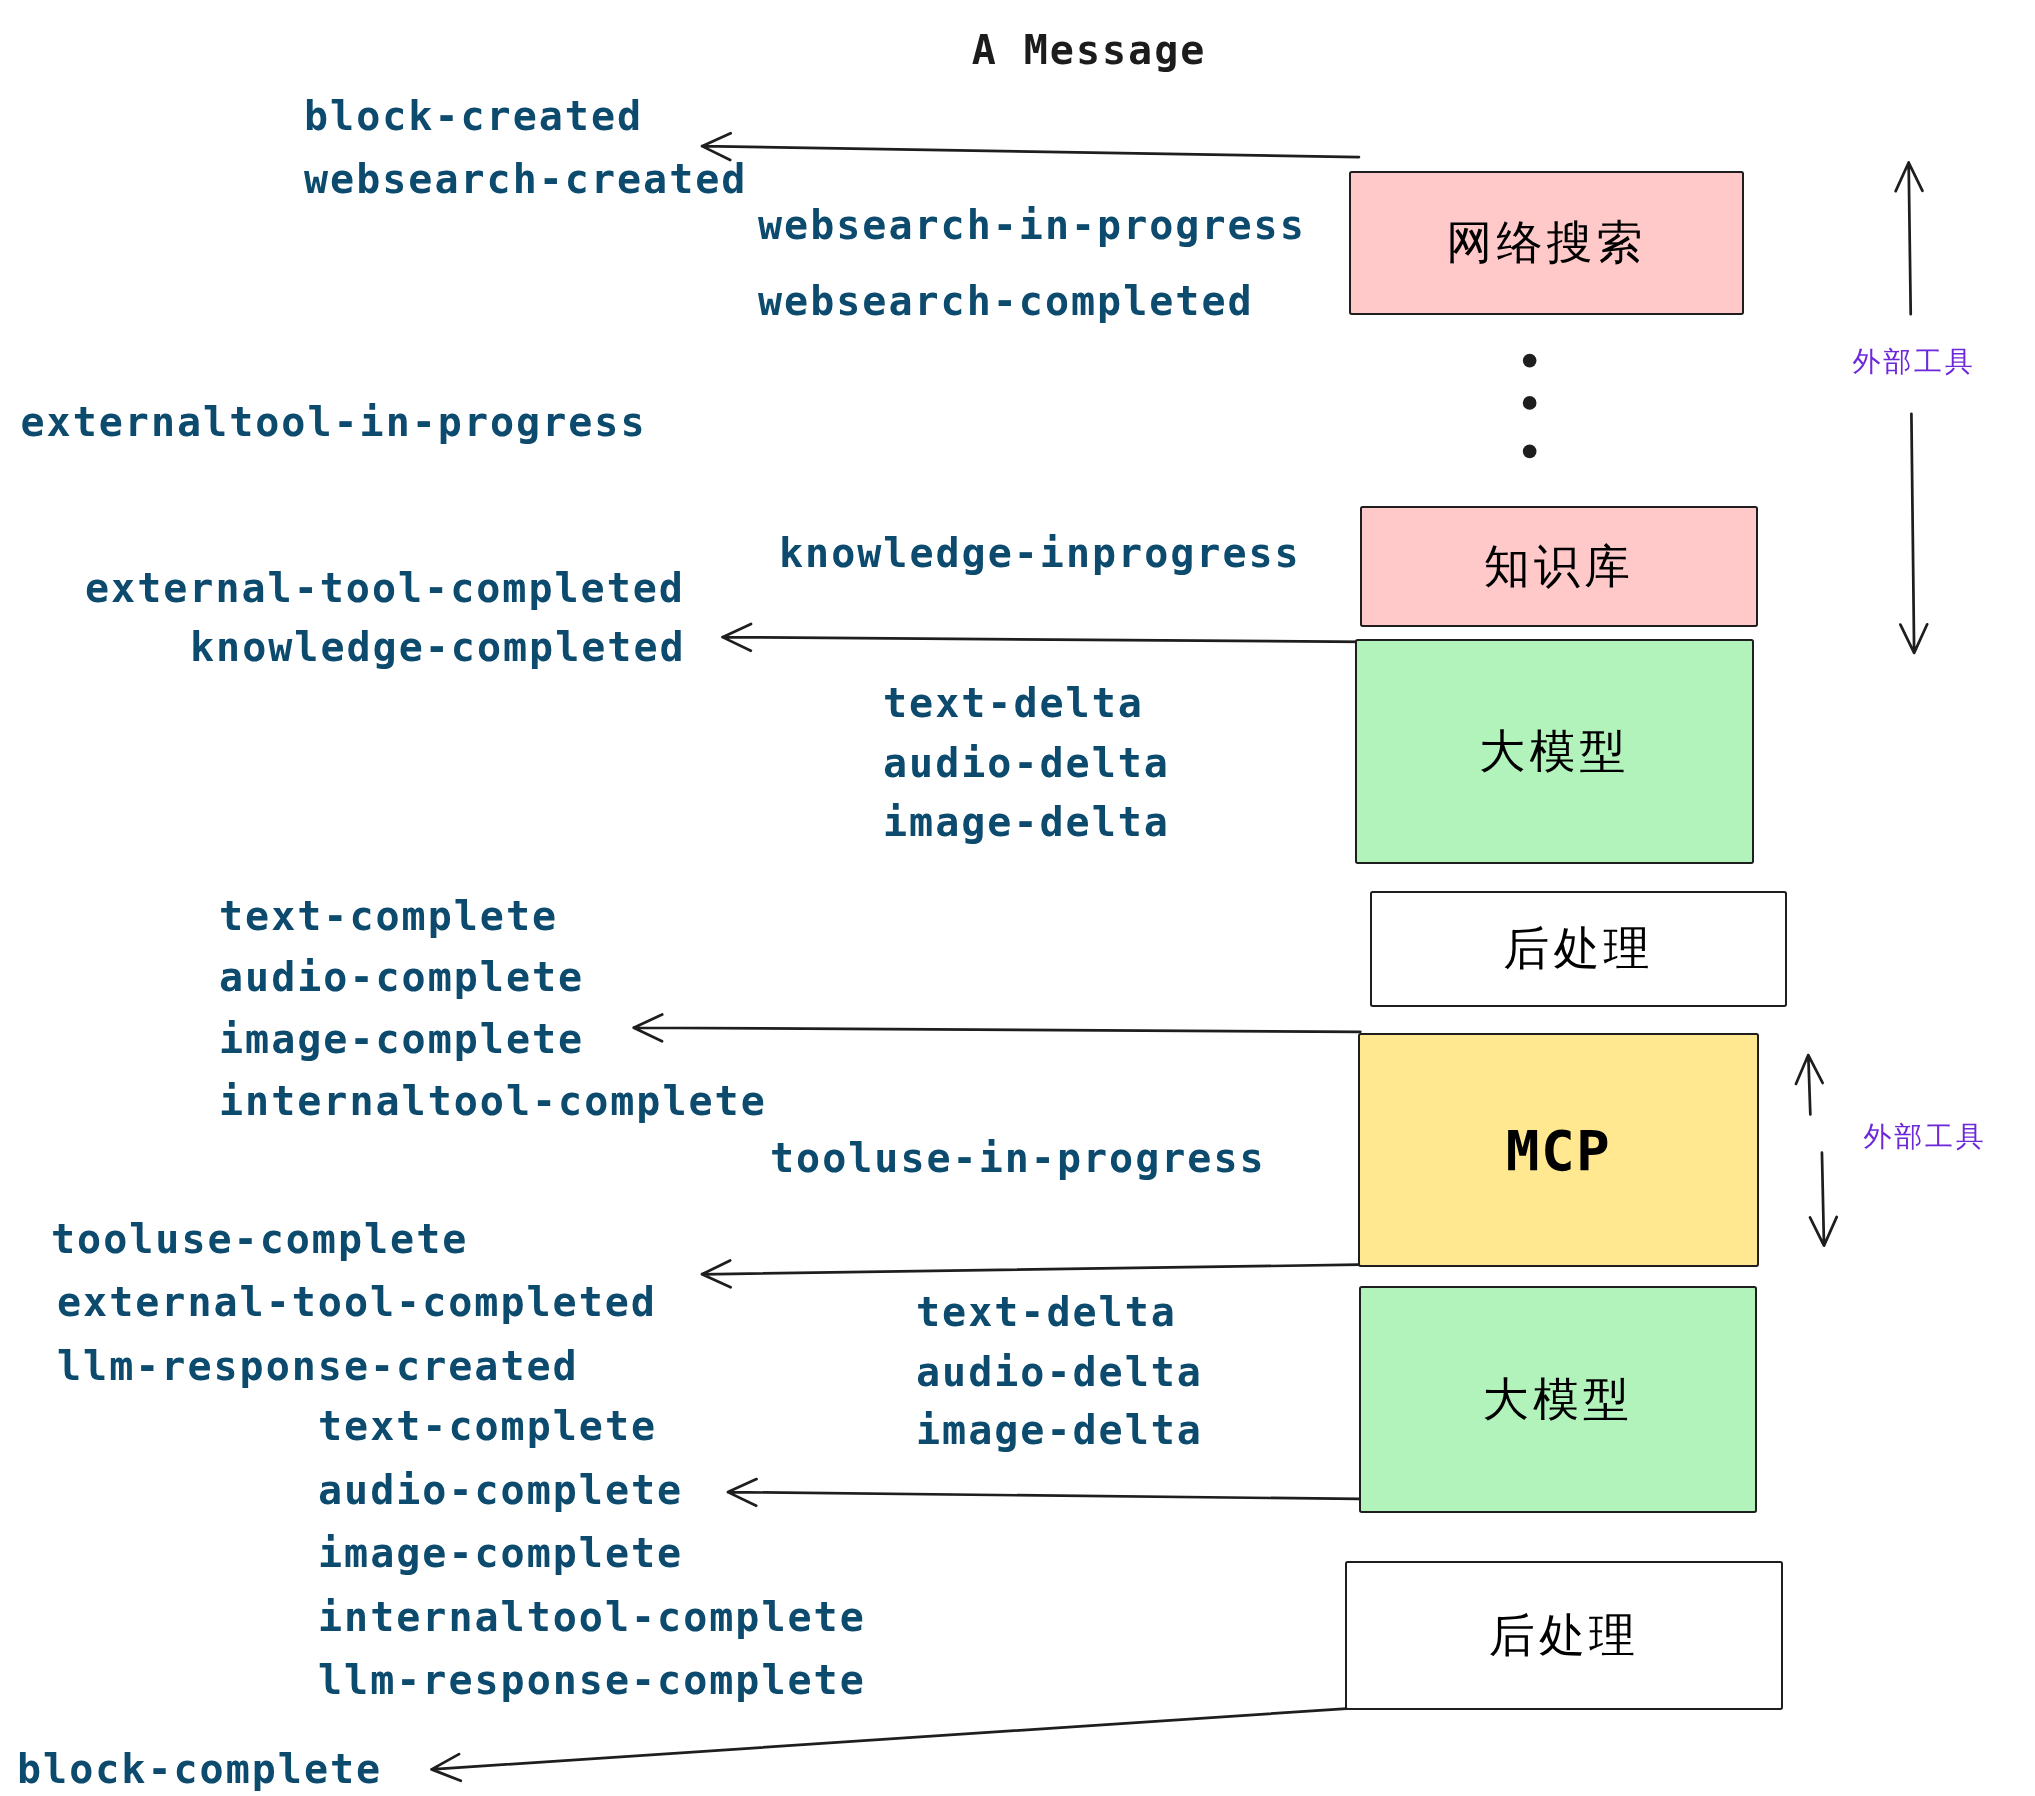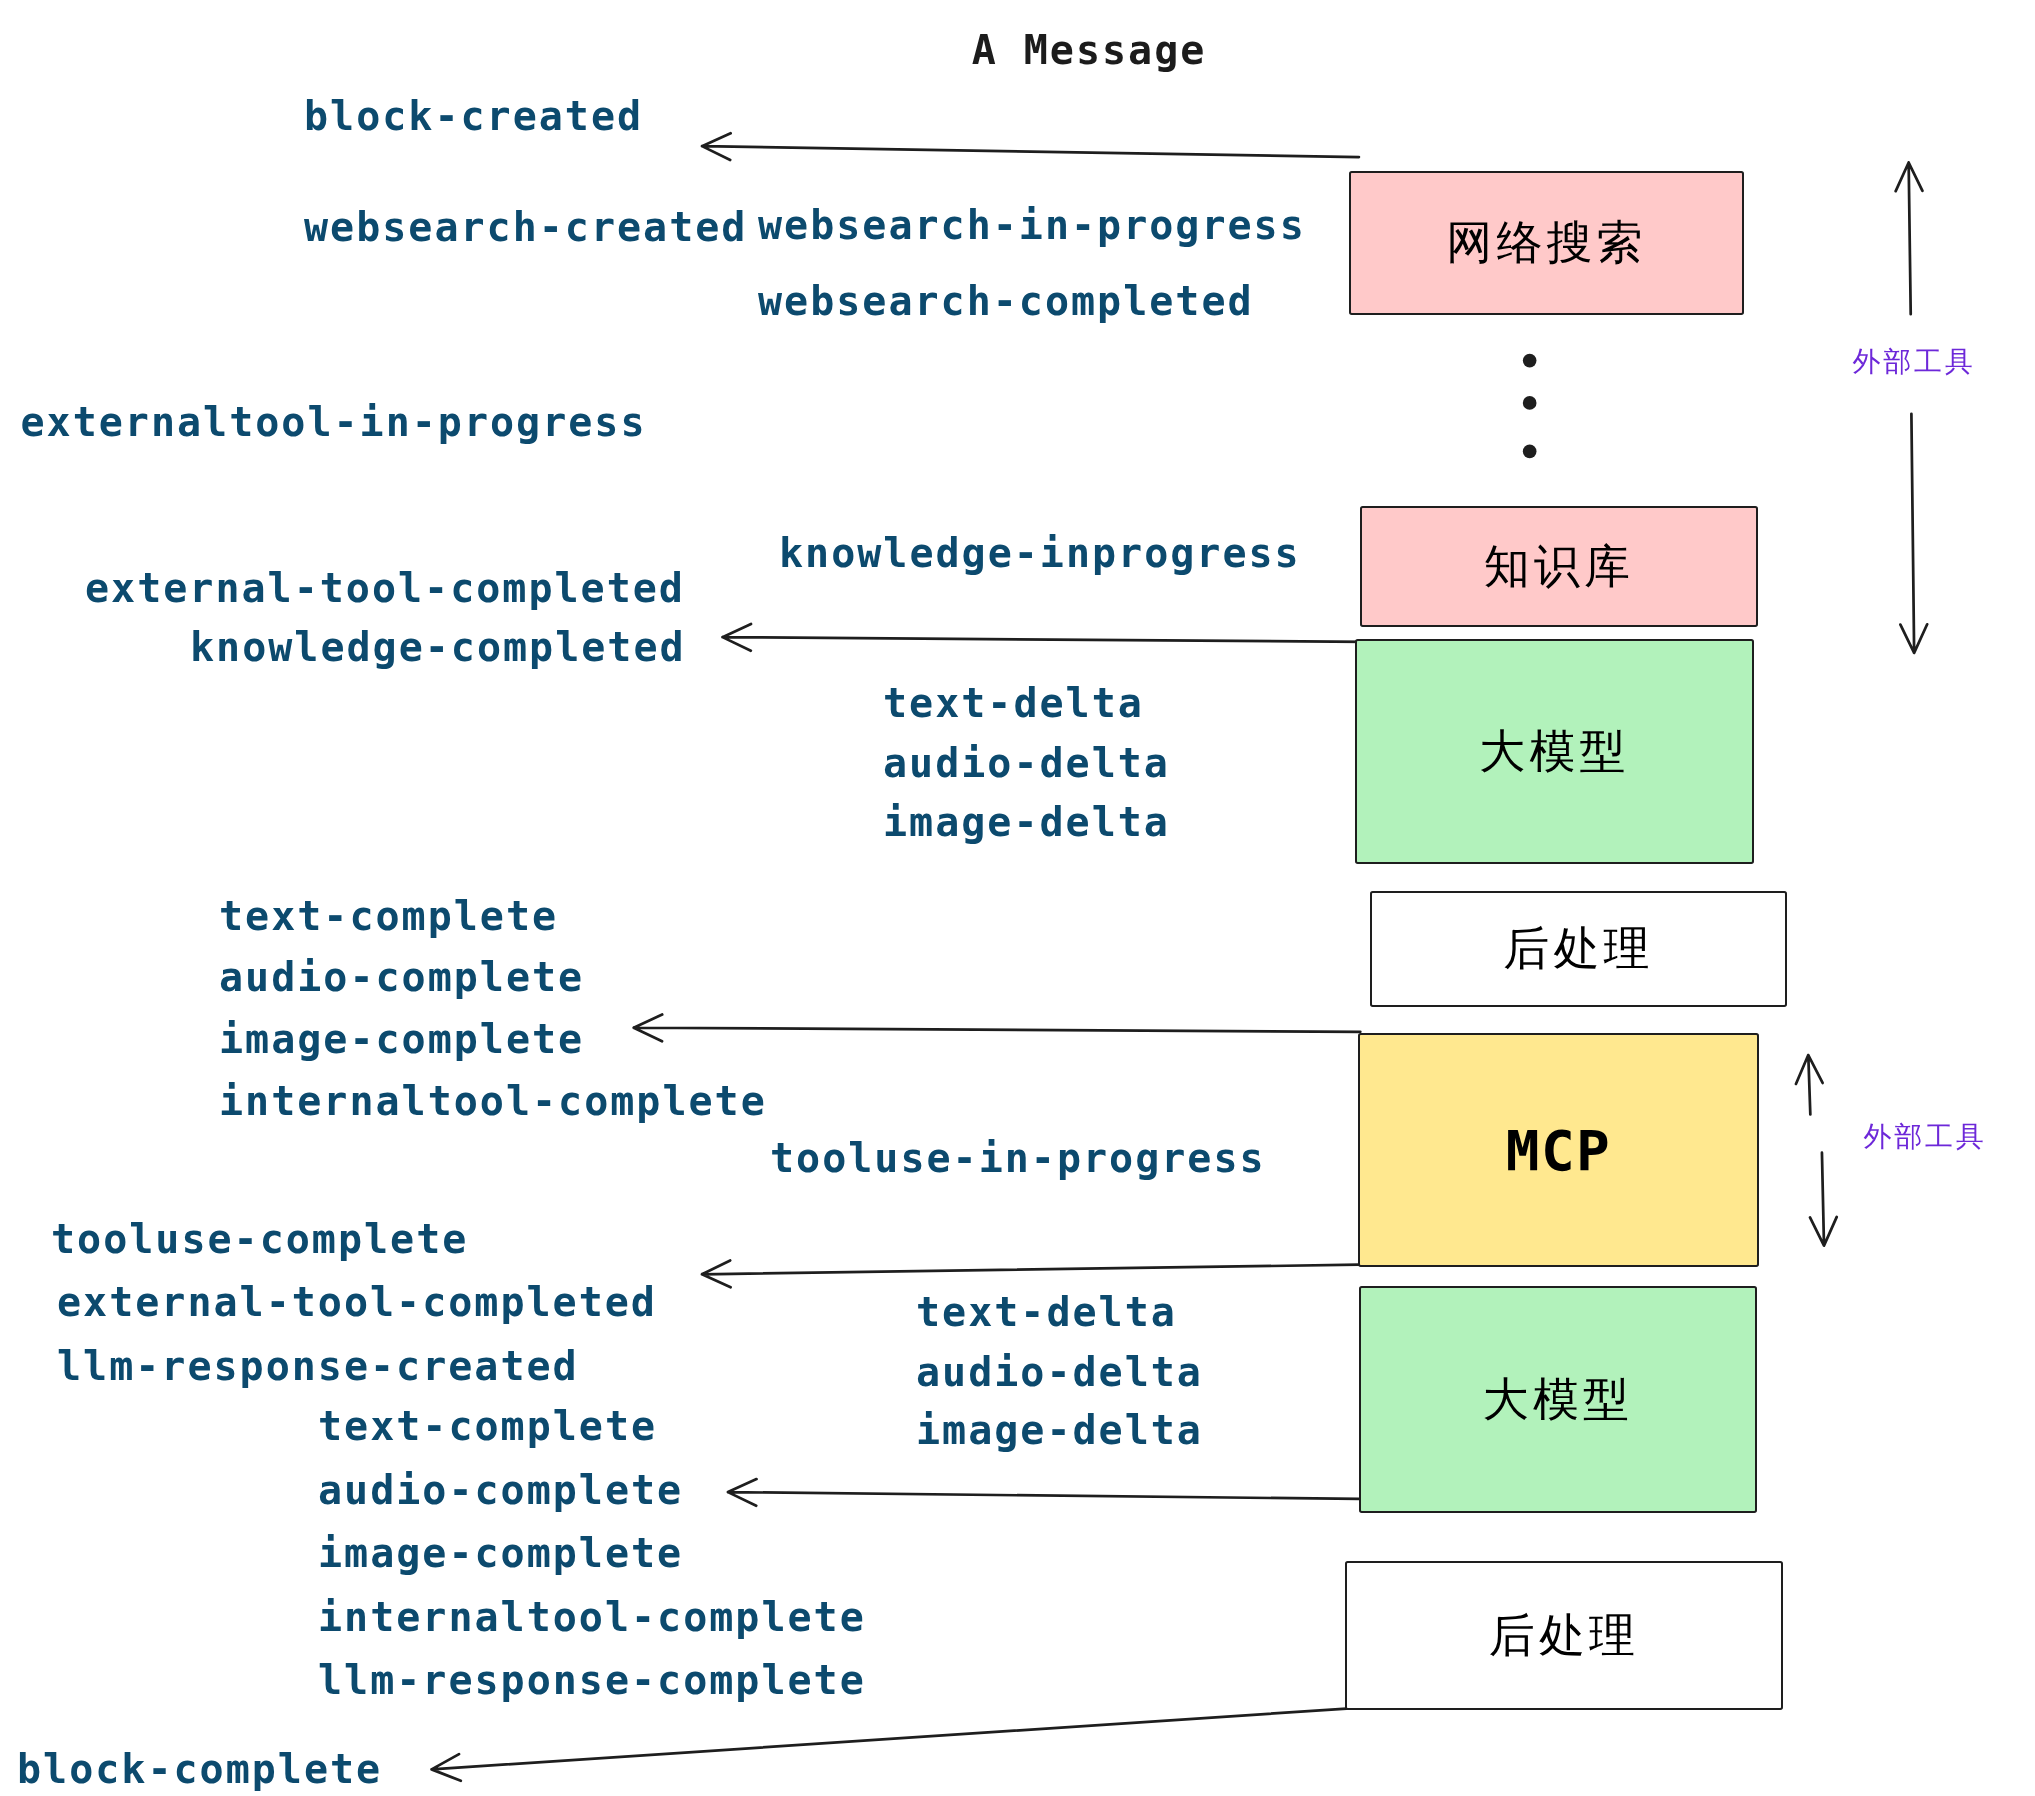--- a/index.html
+++ b/index.html
@@ -82,21 +82,21 @@
   </div>
       <div class="box" style="left: 1359px; top: 1286px; width: 398px; height: 227px; background: rgb(178, 242, 187);">
     <span class="box-label">大模型</span>
   </div>
       <div class="box" style="left: 1345px; top: 1561px; width: 438px; height: 149px; background: rgb(255, 255, 255);">
     <span class="box-label">后处理</span>
   </div>
     </div>
   <div id="labels">
       <div class="evt" style="left: 304px; top: 116px;">block-created</div>
-      <div class="evt" style="left: 304px; top: 179px; margin-top: 48px;">websearch-created</div>
+      <div class="evt" style="left: 304px; top: 179px;">websearch-created</div>
       <div class="evt" style="left: 758px; top: 225px;">websearch-in-progress</div>
       <div class="evt" style="left: 758px; top: 301px;">websearch-completed</div>
       <div class="evt" style="left: 20.5px; top: 422px;">externaltool-in-progress</div>
       <div class="evt" style="left: 85px; top: 588px;">external-tool-completed</div>
       <div class="evt" style="left: 190px; top: 647px;">knowledge-completed</div>
       <div class="evt" style="left: 779px; top: 553px;">knowledge-inprogress</div>
       <div class="evt" style="left: 883px; top: 703px;">text-delta</div>
       <div class="evt" style="left: 883px; top: 763px;">audio-delta</div>
       <div class="evt" style="left: 883px; top: 822px;">image-delta</div>
       <div class="evt" style="left: 219px; top: 916px;">text-complete</div>

